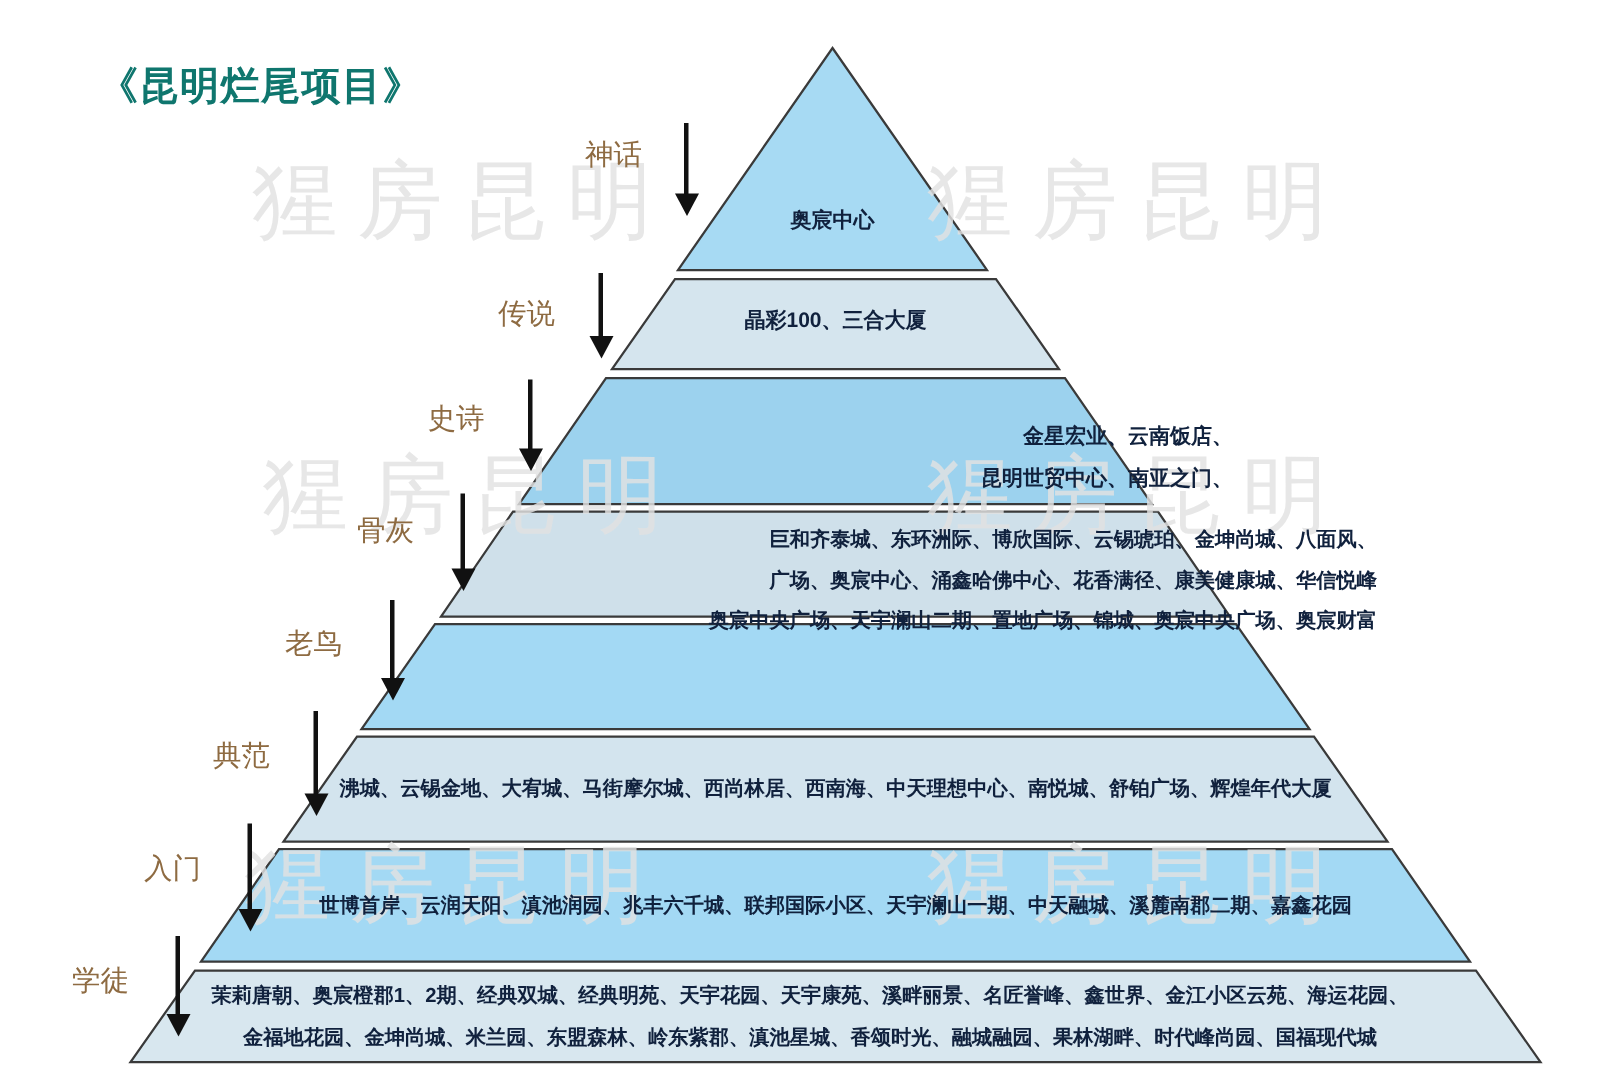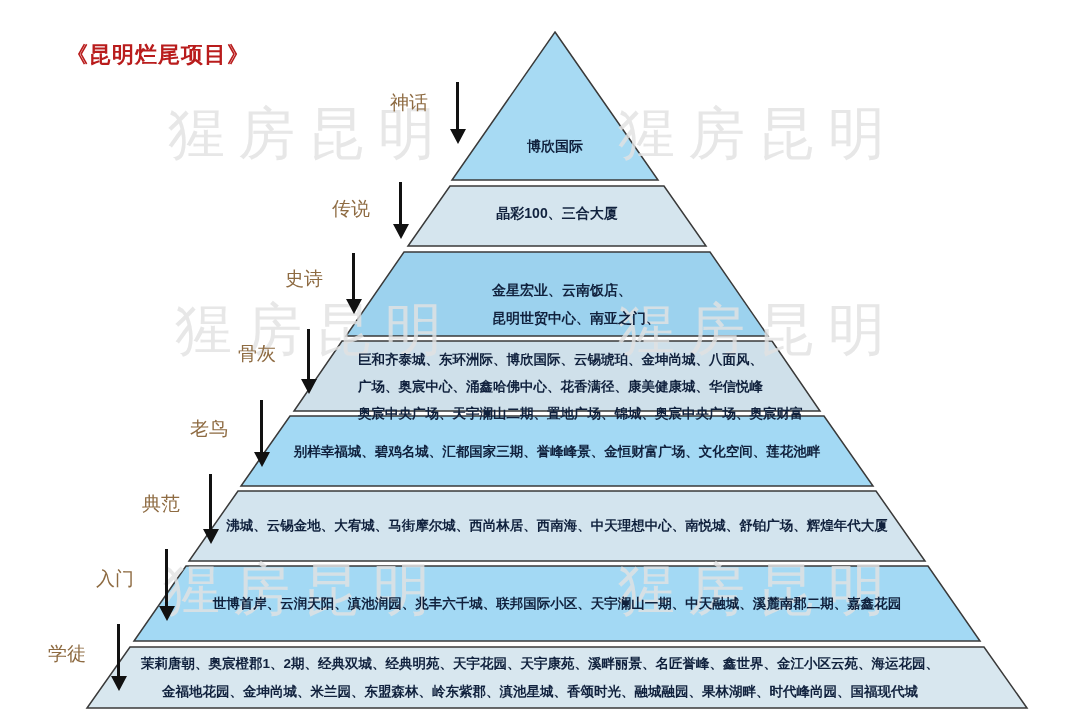--- a/index.html
+++ b/index.html
@@ -1,34 +1,34 @@
 <!DOCTYPE html>
 <html><head>
 <meta charset="utf-8">
 <style>
   html,body{margin:0;padding:0;background:#fff;}
   .stage{
     position:relative;width:1080px;height:711px;overflow:hidden;background:#ffffff;
     font-family:"Liberation Sans","DejaVu Sans",sans-serif;
   }
   .title{
-    position:absolute;left:66px;top:40px;font-size:22px;font-weight:bold;
-    color:#b91c1c;letter-spacing:1px;white-space:nowrap;
+    position:absolute;left:66px;top:40px;font-size:26px;font-weight:bold;
+    color:#0f766e;letter-spacing:1px;white-space:nowrap;
   }
   .wm{
     position:absolute;font-size:57px;font-weight:normal;letter-spacing:13px;
     color:#e2e2e2;opacity:.82;white-space:nowrap;z-index:3;pointer-events:none;
   }
   svg.pyr{position:absolute;left:0;top:0;z-index:2;}
   .lvl-text{
     position:absolute;z-index:4;color:#10213d;font-weight:bold;
     font-size:13.5px;line-height:27px;
   }
   .lvl-text.center{text-align:center;}
-  .lvl-text.left{text-align:left;}
+  .lvl-text.left{text-align:right;}
   .tier{
     position:absolute;z-index:5;font-size:19px;font-weight:normal;color:#8e6b42;
     white-space:nowrap;
   }
   .arrow{position:absolute;z-index:5;width:3px;background:#111111;}
   .arrow::after{
     content:"";position:absolute;bottom:-14px;left:50%;transform:translateX(-50%);
     border:8px solid transparent;border-top:15px solid #111111;border-bottom:0;
   }
 </style>
@@ -51,41 +51,38 @@
   <div class="wm" style="left:168px;top:96px">猩房昆明</div>
   <div class="wm" style="left:618px;top:96px">猩房昆明</div>
   <div class="wm" style="left:175px;top:292px">猩房昆明</div>
   <div class="wm" style="left:618px;top:292px">猩房昆明</div>
   <div class="wm" style="left:163px;top:552px">猩房昆明</div>
   <div class="wm" style="left:618px;top:552px">猩房昆明</div>
 
   <div class="title">《昆明烂尾项目》</div>
 
   <div class="lvl-text center" style="left:440px;top:133px;width:230px;font-size:14px">
-    <div>博欣国际</div>
+    <div>奥宸中心</div>
   </div>
 
   <div class="lvl-text center" style="left:410px;top:200px;width:294px;font-size:14px">
     <div>晶彩100、三合大厦</div>
   </div>
 
   <div class="lvl-text left" style="left:492px;top:276px;width:330px;font-size:14px;line-height:28px">
     <div>金星宏业、云南饭店、</div>
     <div>昆明世贸中心、南亚之门、</div>
   </div>
 
   <div class="lvl-text left" style="left:358px;top:346px;width:560px">
     <div>巨和齐泰城、东环洲际、博欣国际、云锡琥珀、金坤尚城、八面风、</div>
     <div>广场、奥宸中心、涌鑫哈佛中心、花香满径、康美健康城、华信悦峰</div>
     <div>奥宸中央广场、天宇澜山二期、置地广场、锦城、奥宸中央广场、奥宸财富</div>
   </div>
 
-  <div class="lvl-text center" style="left:240px;top:438px;width:634px">
-    <div>别样幸福城、碧鸡名城、汇都国家三期、誉峰峰景、金恒财富广场、文化空间、莲花池畔</div>
-  </div>
 
   <div class="lvl-text center" style="left:210px;top:512px;width:694px">
     <div>沸城、云锡金地、大宥城、马街摩尔城、西尚林居、西南海、中天理想中心、南悦城、舒铂广场、辉煌年代大厦</div>
   </div>
 
   <div class="lvl-text center" style="left:160px;top:590px;width:794px">
     <div>世博首岸、云润天阳、滇池润园、兆丰六千城、联邦国际小区、天宇澜山一期、中天融城、溪麓南郡二期、嘉鑫花园</div>
   </div>
 
   <div class="lvl-text center" style="left:103px;top:650px;width:874px;line-height:28px">

